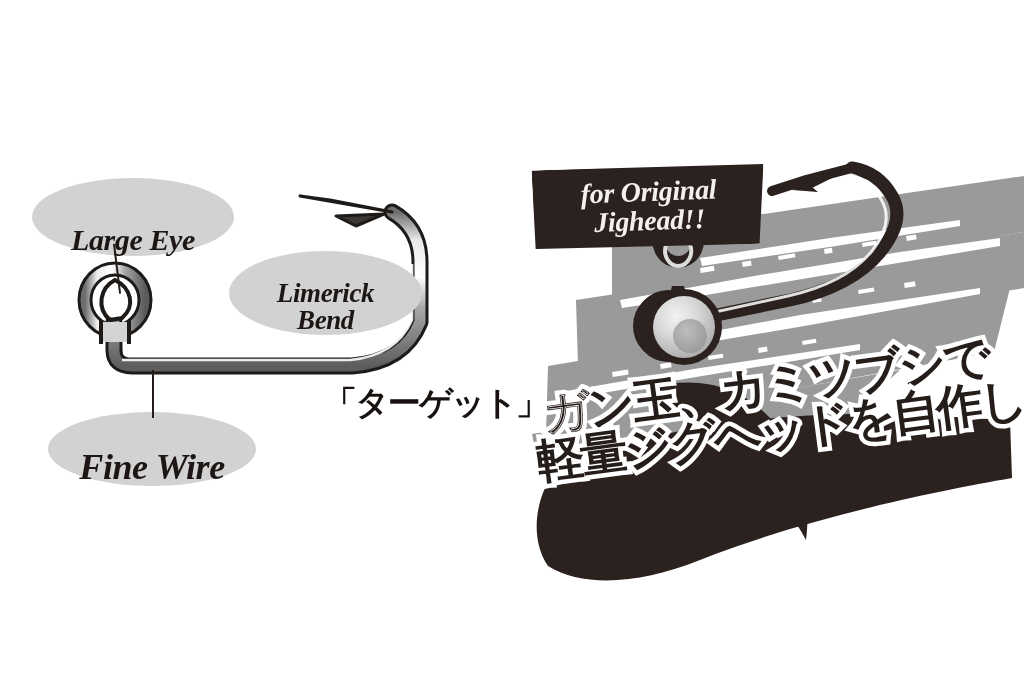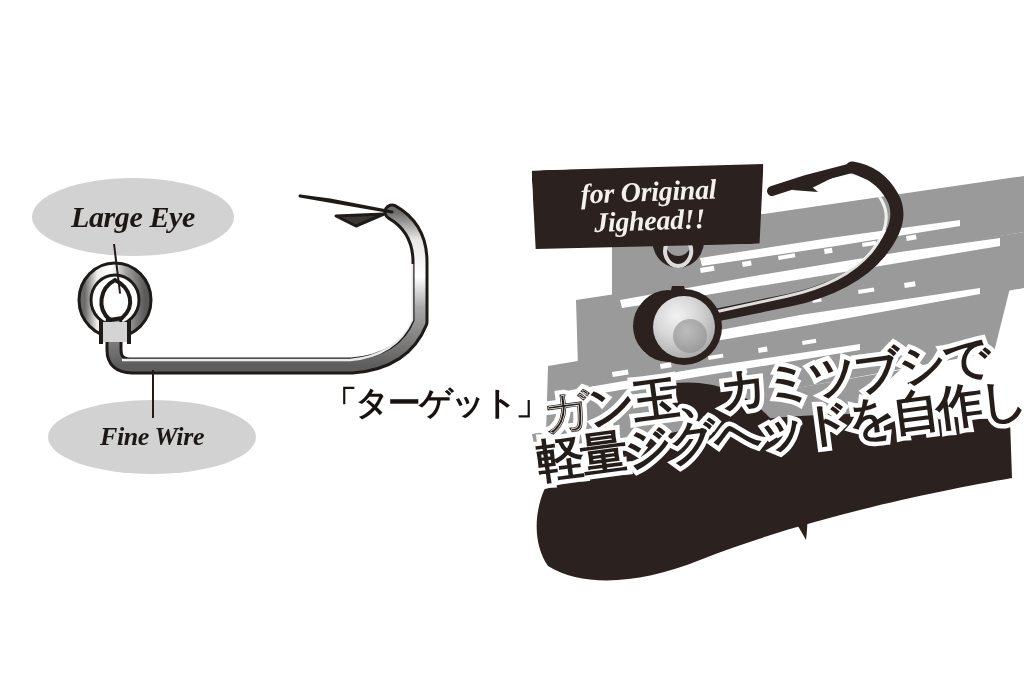--- a/index.html
+++ b/index.html
@@ -6,32 +6,32 @@
   body{width:1024px;height:677px;overflow:hidden;font-family:"Liberation Serif",serif;}
   #stage{position:relative;width:1024px;height:677px;background:#fff;}
 
   .layer{position:absolute;top:0;left:0;width:1024px;height:677px;}
 
   
   .bubble{
     position:absolute;
     background:#d2d2d2;
     border-radius:50%;
-    display:flex;align-items:center;justify-content:center;
+    display:flex;align-items:flex-end;justify-content:center;
     text-align:center;
     color:#1c1714;
     font-family:"Liberation Serif",serif;
     font-style:italic;font-weight:bold;
     line-height:1.02;
     letter-spacing:-0.4px;
     white-space:pre-line;
   }
   #bubble-large-eye{left:32px;top:178px;width:202px;height:78px;font-size:30px;}
   #bubble-limerick{left:229px;top:251px;width:193px;height:84px;font-size:27px;}
-  #bubble-fine-wire{left:48px;top:400px;width:208px;height:74px;font-size:26px;}
+  #bubble-fine-wire{left:48px;top:412px;width:208px;height:74px;font-size:36px;}
 
   .leader{position:absolute;background:#231c19;width:2px;}
   #leader-eye{left:113px;top:244px;height:50px;transform:rotate(-7deg);transform-origin:top center;}
   #leader-wire{left:152px;top:370px;height:48px;}
 
   
   #target-list{
     position:absolute;left:324px;top:384px;width:230px;
     font-family:"DejaVu Sans",sans-serif;
     font-weight:bold;color:#17120f;
@@ -210,20 +210,24 @@
       <path d="M101 320 L101 344" fill="none" stroke="#1e1a17" stroke-width="4"></path>
       <path d="M129 320 L129 344" fill="none" stroke="#1e1a17" stroke-width="4"></path>
     </g>
   </svg>
 
   <div class="bubble" id="bubble-large-eye">
     <span>Large Eye</span>
   </div>
   <div class="leader" id="leader-eye"></div>
 
+  <div class="bubble" id="bubble-limerick">
+    <span>Limerick
+Bend</span>
+  </div>
 
   <div class="bubble" id="bubble-fine-wire">
     <span>Fine Wire</span>
   </div>
   <div class="leader" id="leader-wire"></div>
 
   <div id="target-list">
     <span class="row">「ターゲット」</span>
   </div>
 

